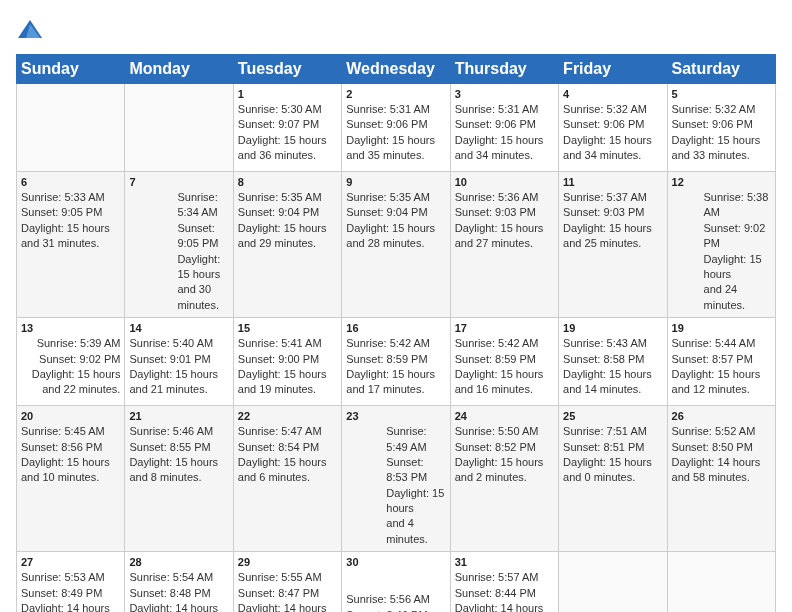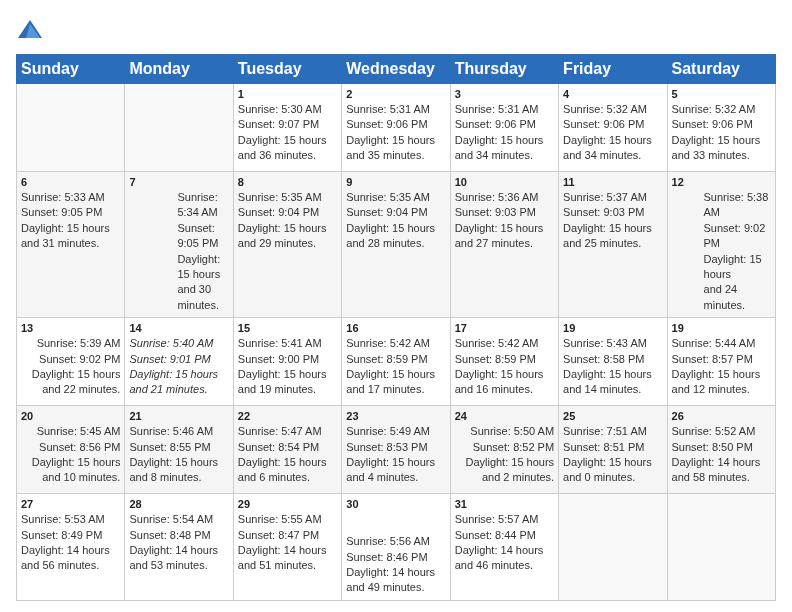--- a/index.html
+++ b/index.html
@@ -221,21 +221,21 @@
         <tr>
           <td>
             <div class="day-num">13</div>
             <div class="day-info" style="white-space: pre-line; text-align: right;">Sunrise: 5:39 AM
 Sunset: 9:02 PM
 Daylight: 15 hours
 and 22 minutes.</div>
           </td>
           <td>
             <div class="day-num">14</div>
-            <div class="day-info" style="white-space: pre-line; font-style: italic;">Sunrise: 5:40 AM
+            <div class="day-info" style="white-space: pre-line;">Sunrise: 5:40 AM
 Sunset: 9:01 PM
 Daylight: 15 hours
 and 21 minutes.</div>
           </td>
           <td>
             <div class="day-num">15</div>
             <div class="day-info" style="white-space: pre-line;">Sunrise: 5:41 AM
 Sunset: 9:00 PM
 Daylight: 15 hours
 and 19 minutes.</div>
@@ -265,49 +265,49 @@
             <div class="day-num">19</div>
             <div class="day-info" style="white-space: pre-line;">Sunrise: 5:44 AM
 Sunset: 8:57 PM
 Daylight: 15 hours
 and 12 minutes.</div>
           </td>
         </tr>
         <tr class="row-alt">
           <td>
             <div class="day-num">20</div>
-            <div class="day-info" style="white-space: pre-line; text-align: right;">Sunrise: 5:45 AM
+            <div class="day-info" style="white-space: pre-line;">Sunrise: 5:45 AM
 Sunset: 8:56 PM
 Daylight: 15 hours
 and 10 minutes.</div>
           </td>
           <td>
             <div class="day-num">21</div>
             <div class="day-info" style="white-space: pre-line;">Sunrise: 5:46 AM
 Sunset: 8:55 PM
 Daylight: 15 hours
 and 8 minutes.</div>
           </td>
           <td>
             <div class="day-num">22</div>
             <div class="day-info" style="white-space: pre-line;">Sunrise: 5:47 AM
 Sunset: 8:54 PM
 Daylight: 15 hours
 and 6 minutes.</div>
           </td>
           <td>
             <div class="day-num">23</div>
-            <div class="day-info" style="white-space: pre-line;">Sunrise: 5:49 AM
+            <div class="day-info" style="white-space: pre-line; margin-left: 40px;">Sunrise: 5:49 AM
 Sunset: 8:53 PM
 Daylight: 15 hours
 and 4 minutes.</div>
           </td>
           <td>
             <div class="day-num">24</div>
-            <div class="day-info" style="white-space: pre-line; text-align: right;">Sunrise: 5:50 AM
+            <div class="day-info" style="white-space: pre-line;">Sunrise: 5:50 AM
 Sunset: 8:52 PM
 Daylight: 15 hours
 and 2 minutes.</div>
           </td>
           <td>
             <div class="day-num">25</div>
             <div class="day-info" style="white-space: pre-line;">Sunrise: 7:51 AM
 Sunset: 8:51 PM
 Daylight: 15 hours
 and 0 minutes.</div>

